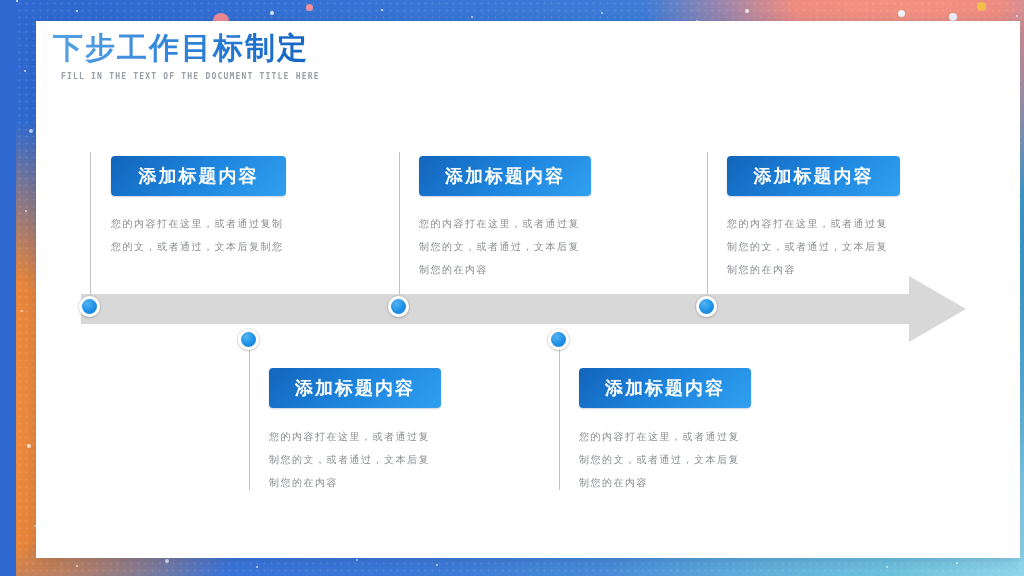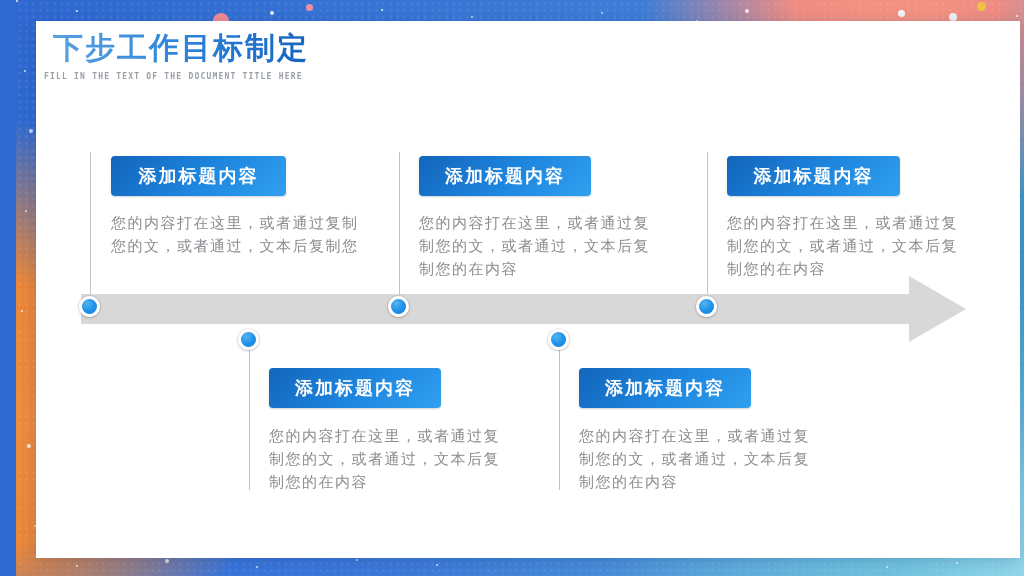--- a/index.html
+++ b/index.html
@@ -61,21 +61,21 @@
   }
   .title{
     position:absolute;left:17px;top:7px;margin:0;
     font-size:30px;font-weight:bold;letter-spacing:2px;
     color:#2579d5;
     background:linear-gradient(90deg,#57a2e2 0%,#2b80d8 55%,#1565c0 100%);
     -webkit-background-clip:text;background-clip:text;
     -webkit-text-fill-color:transparent;
   }
   .subtitle{
-    position:absolute;left:8px;top:51px;
+    position:absolute;left:25px;top:51px;
     font-family:"DejaVu Sans Mono","Liberation Mono",monospace;
     font-size:8px;letter-spacing:1.2px;color:#9aa0a6;font-weight:bold;
   }
 
   .band{
     position:absolute;left:45px;top:273px;width:828px;height:30px;
     background:#d8d8d8;z-index:3;
   }
   .arrowhead{
     position:absolute;left:873px;top:255px;width:0;height:0;z-index:3;
@@ -92,21 +92,21 @@
   }
   .item-title{
     position:absolute;height:40px;line-height:40px;z-index:3;
     text-align:center;color:#ffffff;font-size:18px;font-weight:bold;
     letter-spacing:2px;border-radius:4px;
     background:linear-gradient(135deg,#1365bb 0%,#1e87e0 55%,#31a0ef 100%);
     box-shadow:0 1px 2px rgba(0,40,90,.2);
   }
   .item-body{
     position:absolute;z-index:3;
-    font-size:15px;line-height:23px;letter-spacing:1.5px;color:#8a8d91;
+    font-size:10px;line-height:23px;letter-spacing:1.5px;color:#8a8d91;
   }
 
   
   .i0 .connector{left:54px;top:131px;height:155px;}
   .i0 .dot{left:43px;top:275px;}
   .i0 .item-title{left:75px;top:135px;width:175px;}
   .i0 .item-body{left:75px;top:191px;}
   
   .i1 .connector{left:363px;top:131px;height:155px;}
   .i1 .dot{left:352px;top:275px;}

